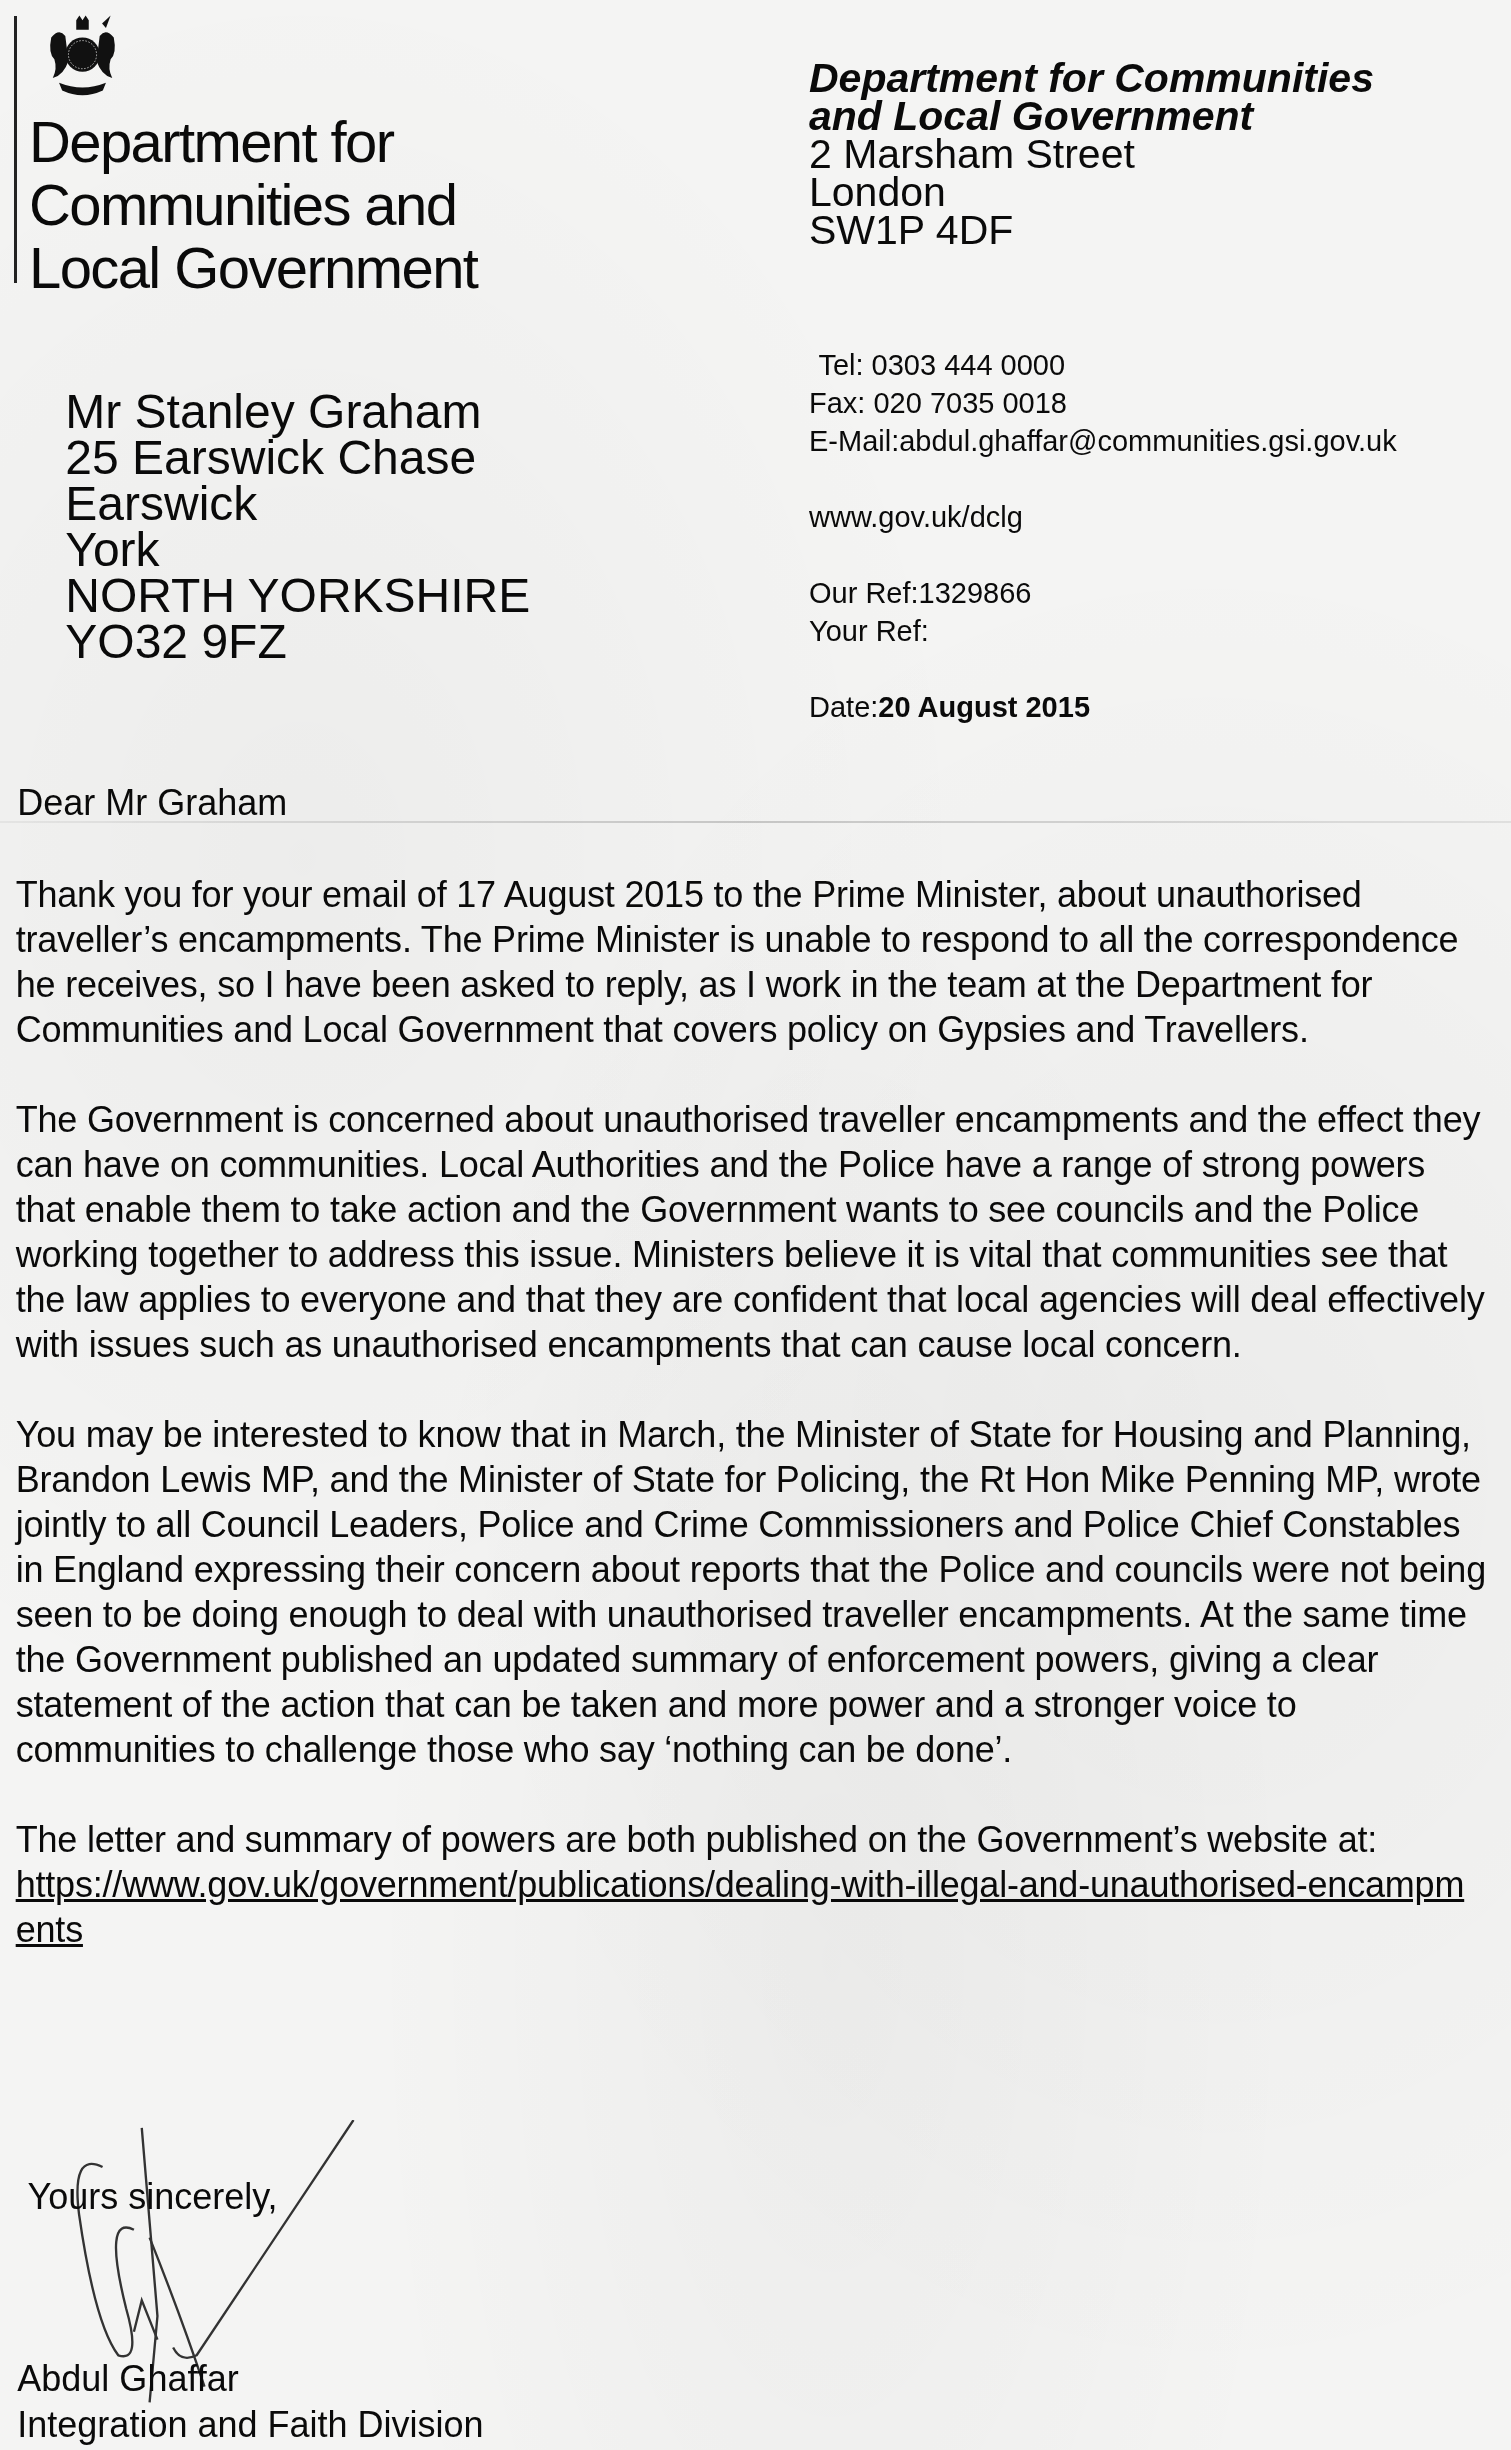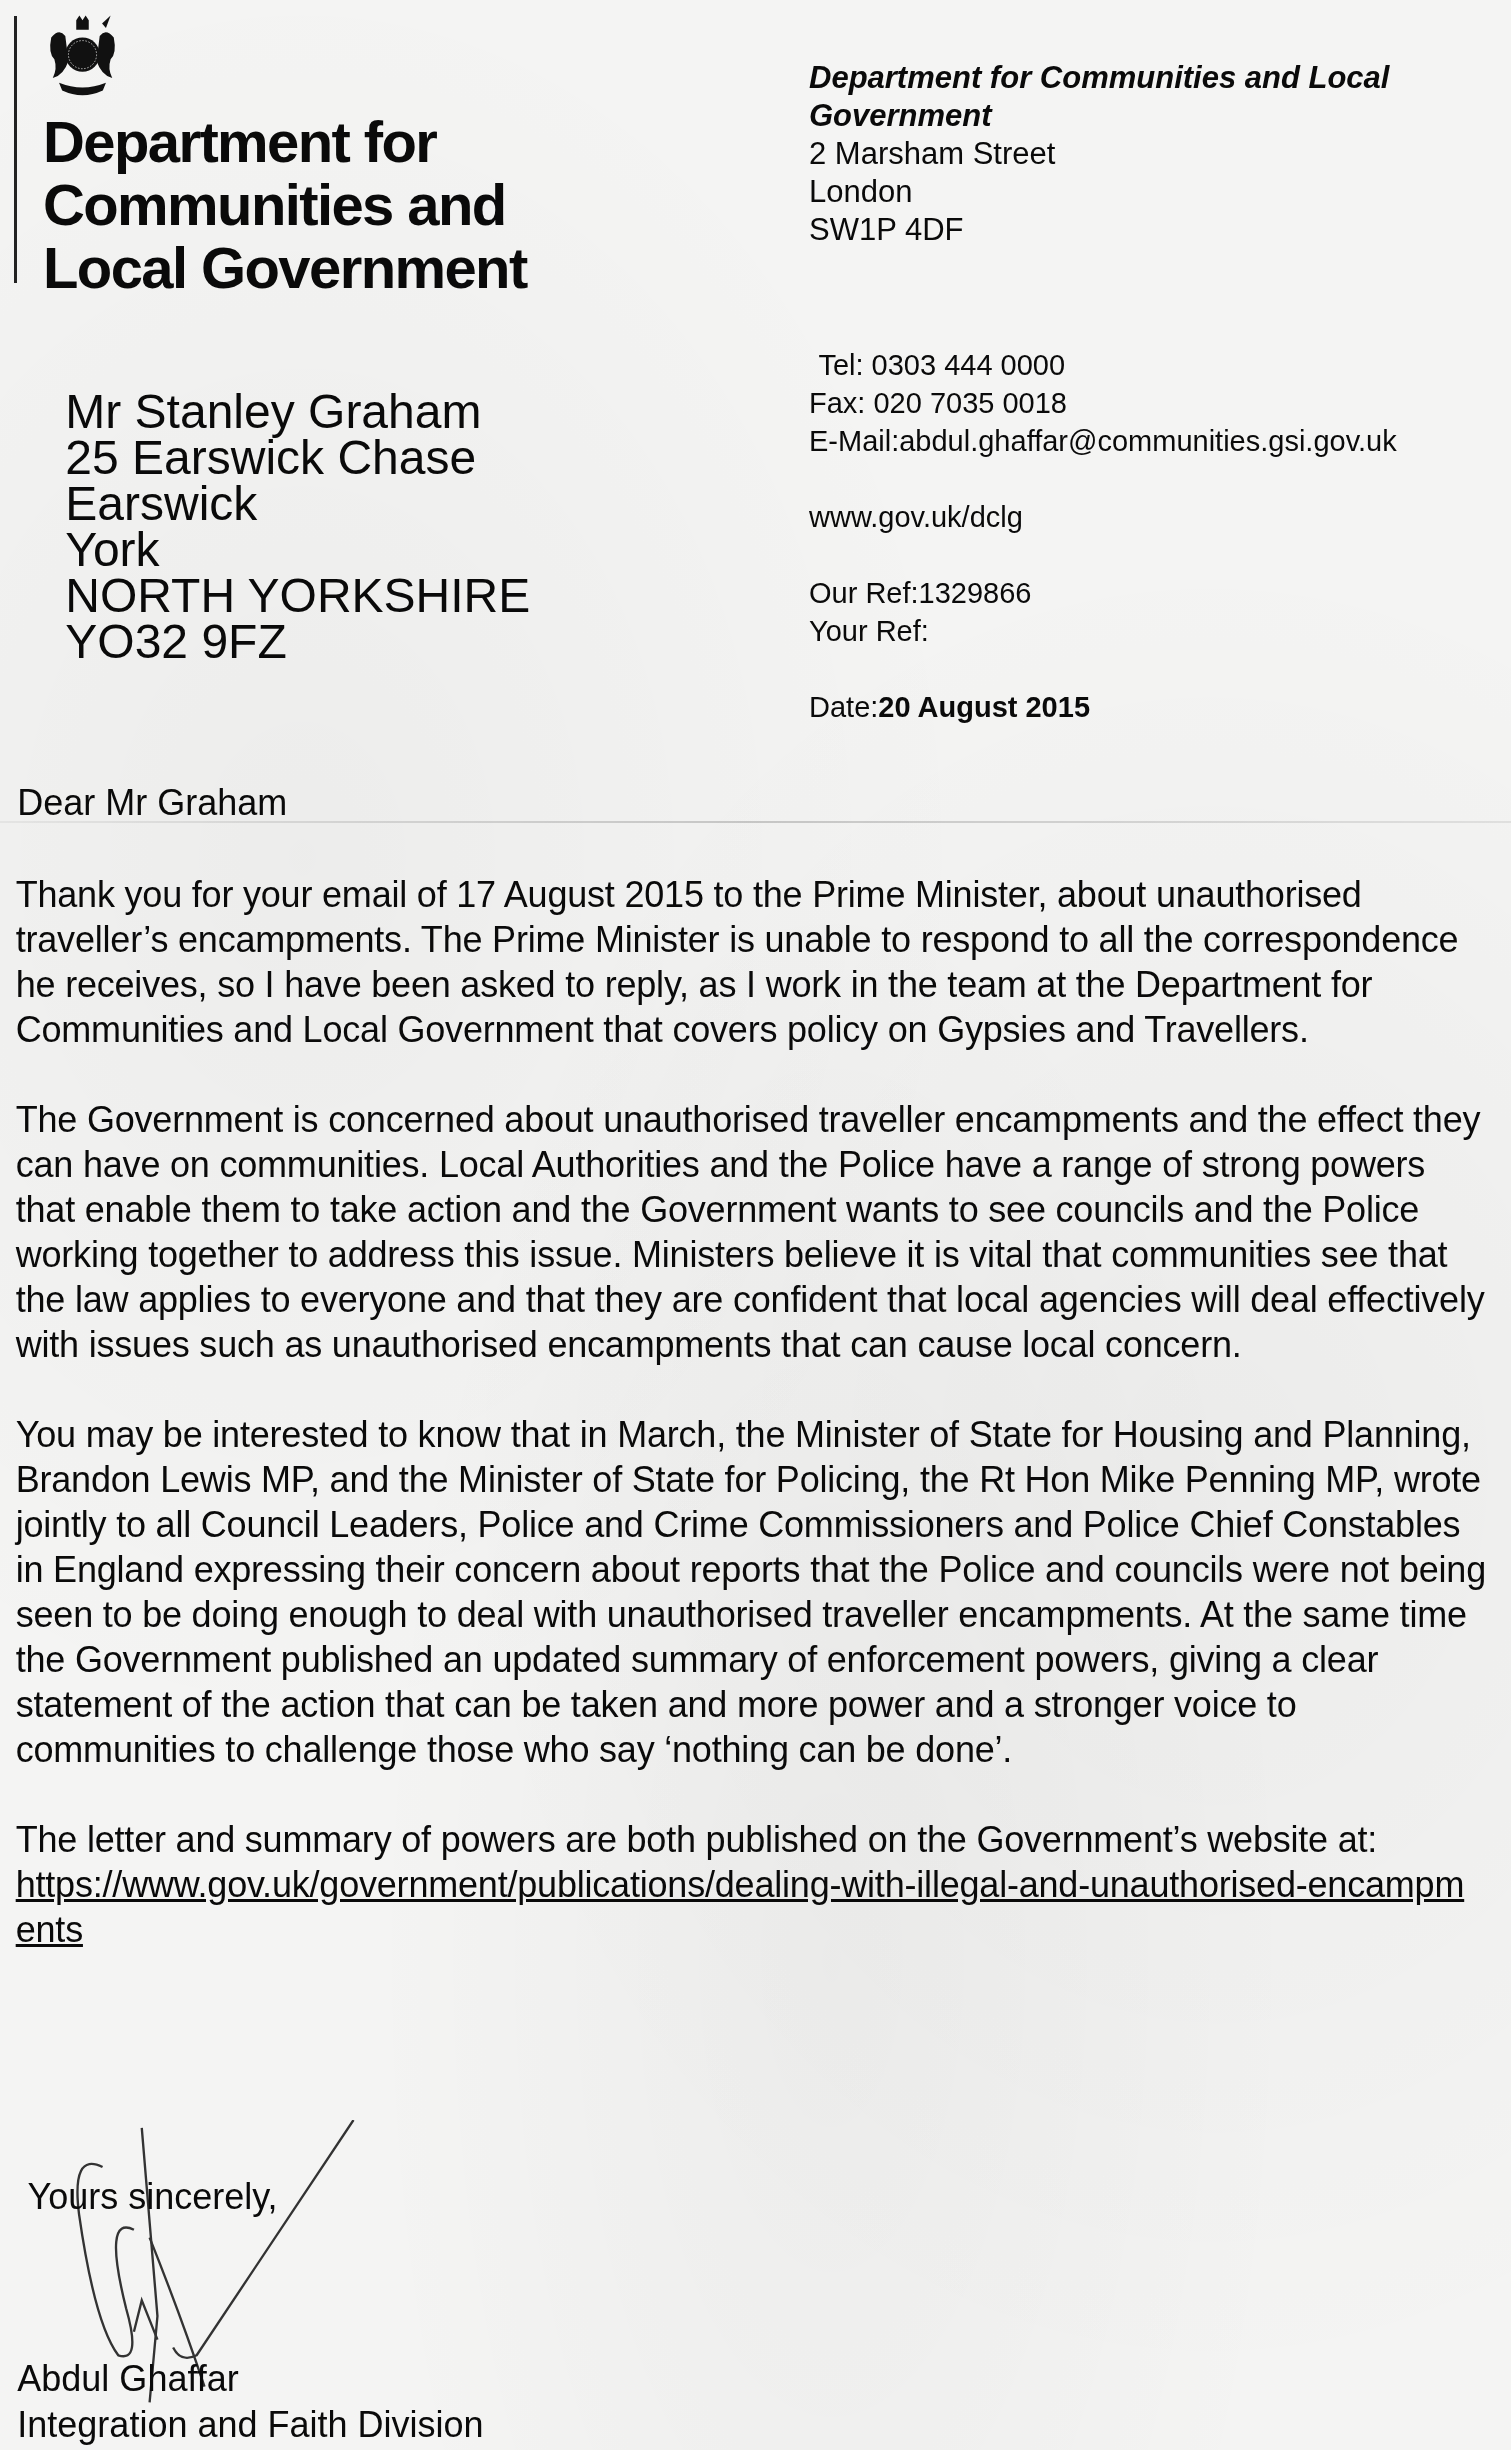--- a/index.html
+++ b/index.html
@@ -24,30 +24,30 @@
     background: linear-gradient(to right, rgba(0,0,0,0.05), rgba(0,0,0,0.18), rgba(0,0,0,0.08));
   }
   
   .logo-rule {
     position: absolute; left: 14px; top: 15.7px; width: 3.1px; height: 267px; background: #222;
   }
   .crest {
     position: absolute; left: 43px; top: 14px; width: 79px; height: 86px;
   }
   .logo-text {
-    position: absolute; left: 43px; top: 110px;
+    position: absolute; left: 29px; top: 110px;
     font-size: 58px; line-height: 63px; letter-spacing: -1.6px;
-    font-weight: bold;
+    font-weight: normal;
   }
   .logo-text div { white-space: nowrap; }
 
   
   .sender {
     position: absolute; left: 809px; top: 59px;
-    font-size: 31px; line-height: 38px;
+    font-size: 41px; line-height: 38px;
   }
   .sender .dept { font-weight: bold; font-style: italic; }
   .contact {
     position: absolute; left: 809px; top: 346px;
     font-size: 29px; line-height: 38px;
   }
   .contact .gap { height: 38px; }
   .date-bold { font-weight: bold; }
 
   

